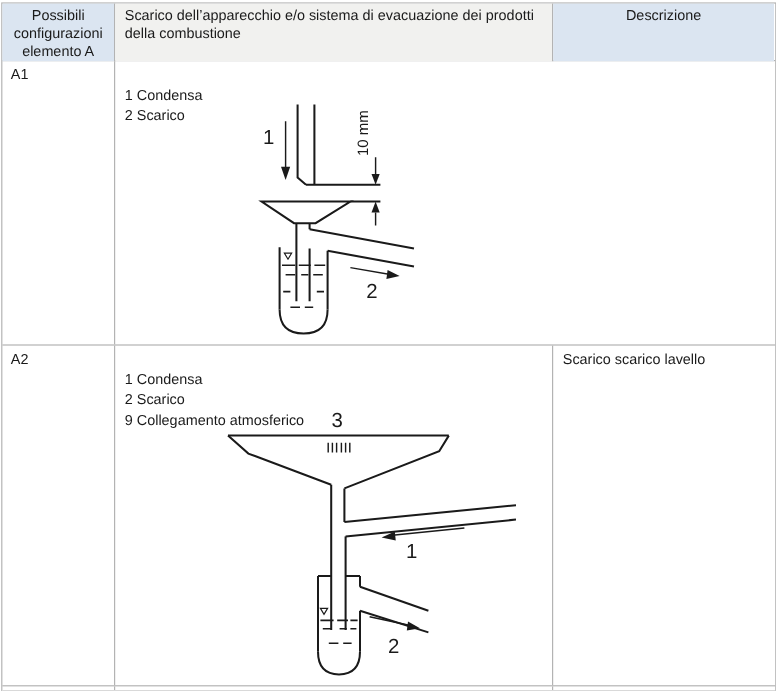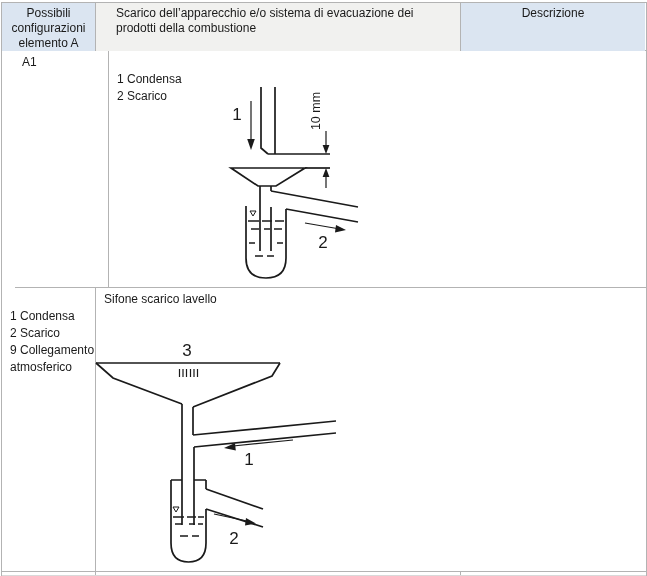--- a/index.html
+++ b/index.html
@@ -10,28 +10,28 @@
   }
   .tbl{
     position:absolute;left:1px;top:2px;width:644px;
     border:1px solid #b3b3b3;
   }
   .row{display:grid;grid-template-columns:94px 365px 184px;border-bottom:1px solid #b3b3b3;}
   .row:last-child{border-bottom:1px solid #d9d9d9;}
   .cell{border-right:1px solid #b3b3b3;box-sizing:border-box;position:relative;}
   .cell:last-child{border-right:none;}
   .hdr{height:47px;}
-  .r1{height:236px;margin-left:13px;}
+  .r1{height:236px;}
   .r2{height:283px;}
   .sliver{height:3px;}
   .blue{background:#dbe5f1;}
   .gray{background:#f1f1ef;}
   .center{text-align:center;}
   .hdr .cell{padding-top:3px;line-height:15px;}
-  .hdr .c2{padding-left:20px;padding-right:10px;}
+  .hdr .c2{padding-left:8px;padding-right:10px;}
   .idcell{padding:4px 0 0 7px;}
   .legend{padding:20px 0 0 8px;line-height:17px;}
   .desc{padding:4px 6px 0 8px;}
   svg{position:absolute;display:block;}
   .d1{left:94px;top:6px;}
   .d2{left:54px;top:50px;}
   .ln{stroke:#1a1a1a;stroke-width:1.7;fill:none;stroke-linejoin:miter;stroke-linecap:butt;}
   .thin{stroke:#1a1a1a;stroke-width:1.2;fill:none;}
   .dash{stroke:#1a1a1a;stroke-width:1.3;fill:none;}
   .fillb{fill:#1a1a1a;stroke:none;}
@@ -95,20 +95,21 @@
           <path class="ln" d="M83,152 L155,165"></path>
 
           <path class="thin" d="M102,166 L134,171.5"></path>
           <polygon class="fillb" points="143,173 133,168 132,175.5"></polygon>
           <text class="lbl" x="120" y="191" text-anchor="middle">2</text>
         </svg>
       </div>
     </div>
 
     <div class="row r2">
+      <div class="cell idcell">A2</div>
       <div class="cell">
         <div class="legend">
           <div>1 Condensa</div>
           <div>2 Scarico</div>
           <div>9 Collegamento atmosferico</div>
         </div>
         <svg class="d2" width="280" height="232" viewBox="0 0 280 232">
 
           <text class="lbl" x="131" y="18" text-anchor="middle">3</text>
 
@@ -138,21 +139,21 @@
           <path class="dash" d="M119,186 L126,186 M133,186 L139,186 M142,186 L147,186"></path>
           <path class="dash" d="M124,198 L132,198 M136,198 L143,198"></path>
 
           <path class="ln" d="M150,151 L207,171"></path>
           <path class="ln" d="M150,171 L207,189"></path>
           <path class="thin" d="M158,176 L191,183"></path>
           <polygon class="fillb" points="200,185.5 190,180 189,187.5"></polygon>
           <text class="lbl" x="178" y="206" text-anchor="middle">2</text>
         </svg>
       </div>
-      <div class="cell desc">Sifone scarico lavello</div>
+      <div class="cell desc">Scarico scarico lavello</div>
     </div>
 
     <div class="row sliver">
       <div class="cell"></div>
       <div class="cell"></div>
       <div class="cell"></div>
     </div>
 
   </div>
 </div>

